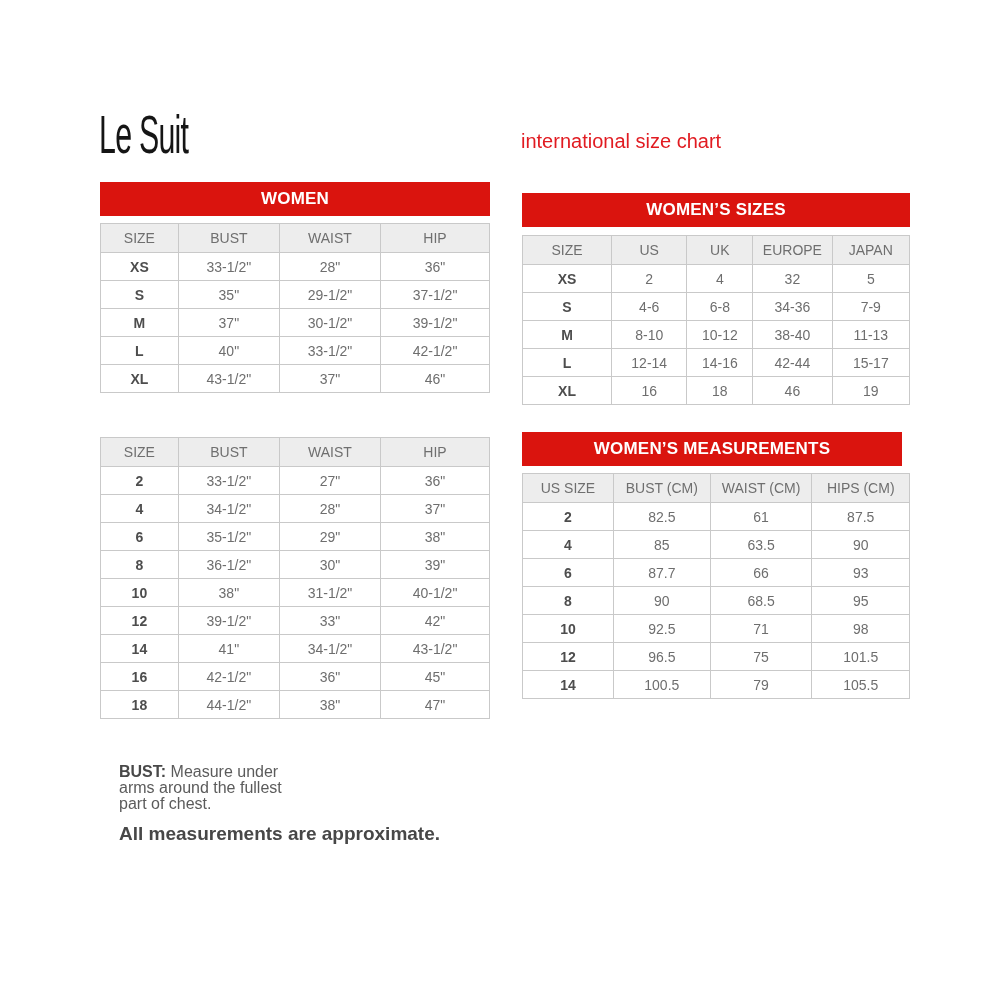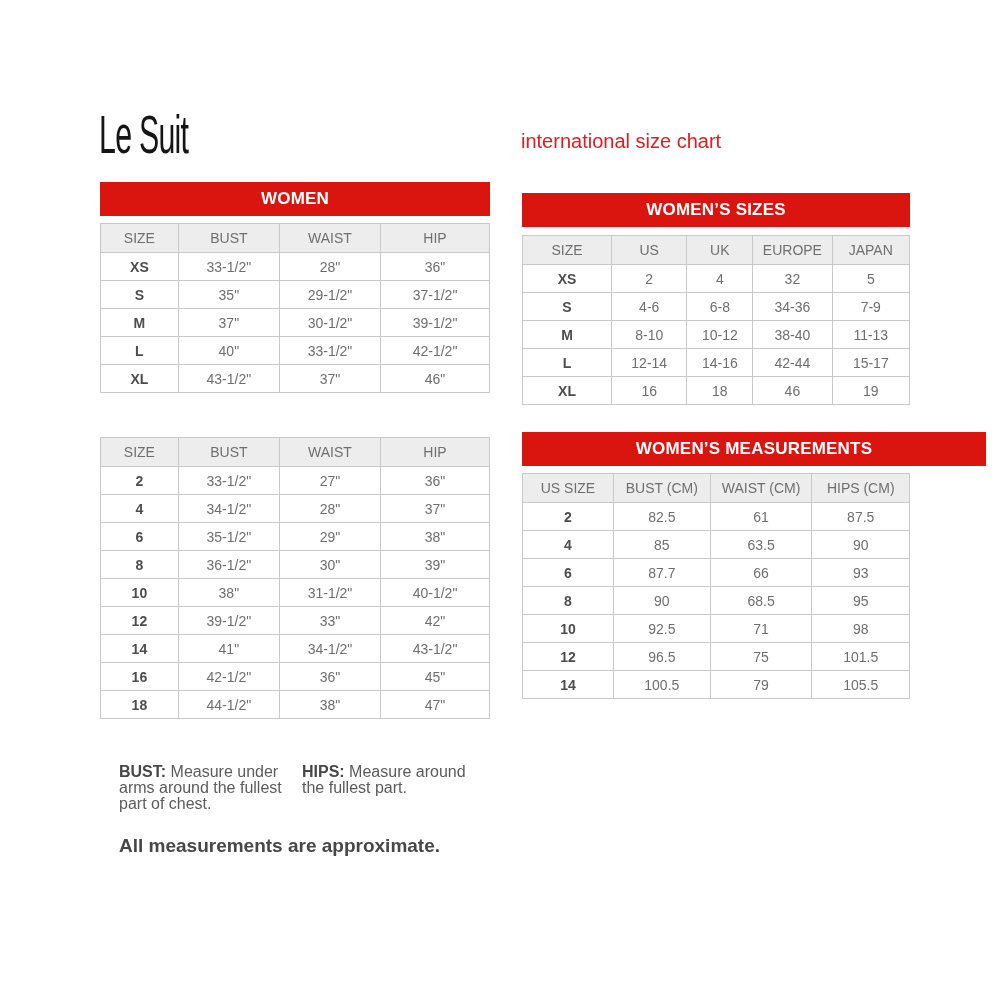--- a/index.html
+++ b/index.html
@@ -41,21 +41,21 @@
     background: #da140e;
     color: #ffffff;
     font-weight: bold;
     font-size: 17px;
     text-align: center;
     display: flex; align-items: center; justify-content: center;
     letter-spacing: 0.2px;
   }
   .bar-women  { left: 100px; top: 182px; width: 390px; height: 34px; }
   .bar-sizes  { left: 522px; top: 193px; width: 388px; height: 34px; }
-  .bar-meas   { left: 522px; top: 432px; width: 464px; height: 34px; }
+  .bar-meas   { left: 522px; top: 432px; width: 380px; height: 34px; }
 
   
   .tbl { position: absolute; }
   .t-letter  { left: 100px; top: 223px; width: 390px; }
   .t-numeric { left: 100px; top: 437px; width: 390px; }
   .t-sizes   { left: 522px; top: 235px; width: 388px; }
   .t-meas    { left: 522px; top: 473px; width: 388px; }
 
   table.grid {
     width: 100%;
@@ -361,17 +361,16 @@
           <td>79</td>
           <td>105.5</td>
         </tr>
       </tbody>
     </table>
   </div>
 
 <div class="notes">
   <div class="notes-grid">
     <p class="note"><b>BUST:</b><span> Measure under arms around the fullest part of chest.</span></p>
-    <p class="note"><b>HIPS:</b><span> Measure around the fullest part.</span></p>
     <p class="note"></p>
   </div>
   <p class="disclaimer">All measurements are approximate.</p>
 </div>
 
 </body></html>

